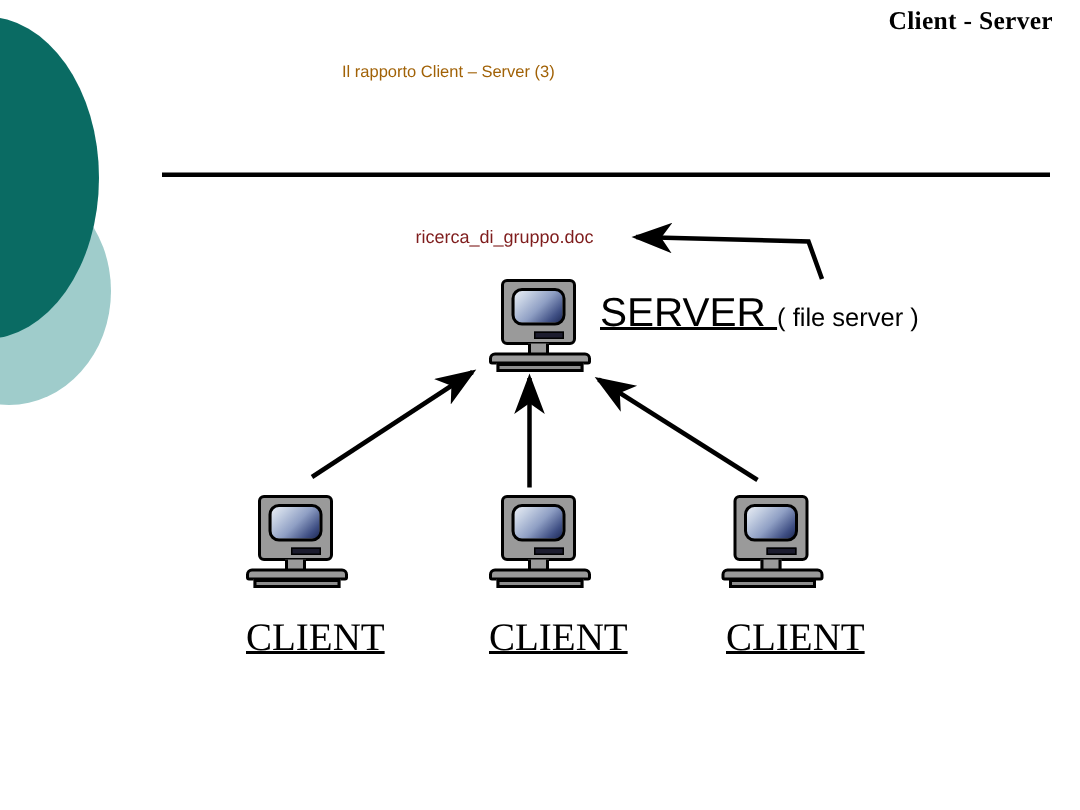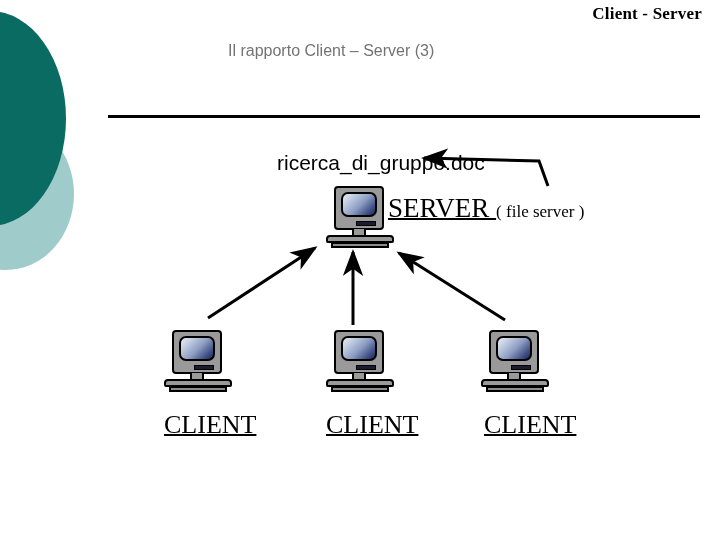--- a/index.html
+++ b/index.html
@@ -49,22 +49,22 @@
     font-size: 17px;
     color: #000000;
     white-space: nowrap;
     letter-spacing: 0.2px;
   }
   .slide-title {
     position: absolute;
     left: 228px;
     top: 42px;
     font-family: "Liberation Sans", sans-serif;
-    font-size: 16px;
-    color: #737373;
+    font-size: 11px;
+    color: #a16207;
     white-space: nowrap;
   }
   .divider {
     position: absolute;
     left: 108px;
     top: 115px;
     width: 592px;
     height: 3px;
     background: #000000;
   }
@@ -139,29 +139,29 @@
     border: 2px solid #000000;
     box-sizing: border-box;
   }
 
   
   .label-doc {
     position: absolute;
     left: 277px;
     top: 151px;
     font-family: "Liberation Sans", sans-serif;
-    font-size: 21px;
-    color: #000000;
+    font-size: 12px;
+    color: #7f1d1d;
     white-space: nowrap;
   }
   .label-server {
     position: absolute;
-    left: 388px;
+    left: 400px;
     top: 193px;
-    font-family: Liberation Serif, serif;
+    font-family: Liberation Sans, sans-serif;
     font-size: 27px;
     color: #000000;
     white-space: nowrap;
   }
   .label-server .srv {
     text-decoration: underline;
     text-decoration-thickness: 2px;
   }
   .label-server .sub {
     font-size: 17px;

